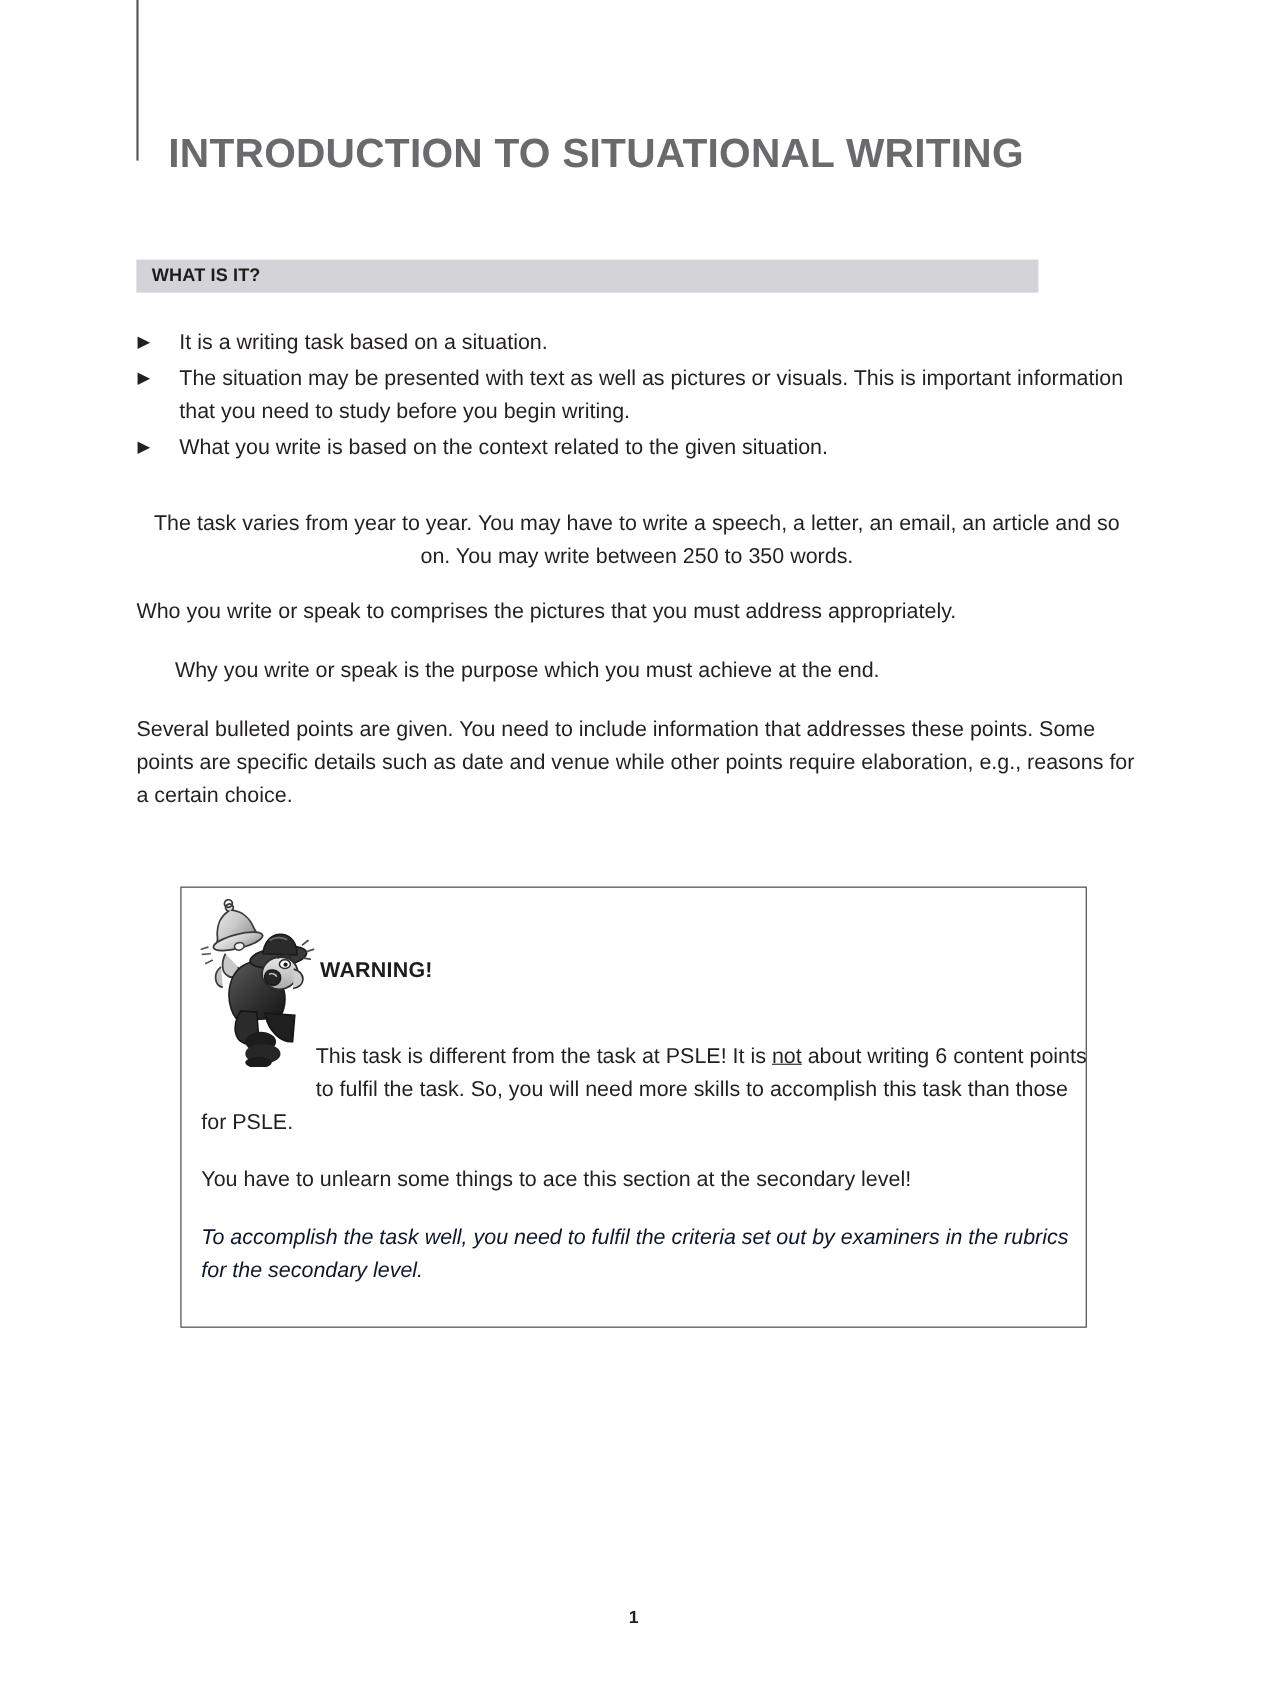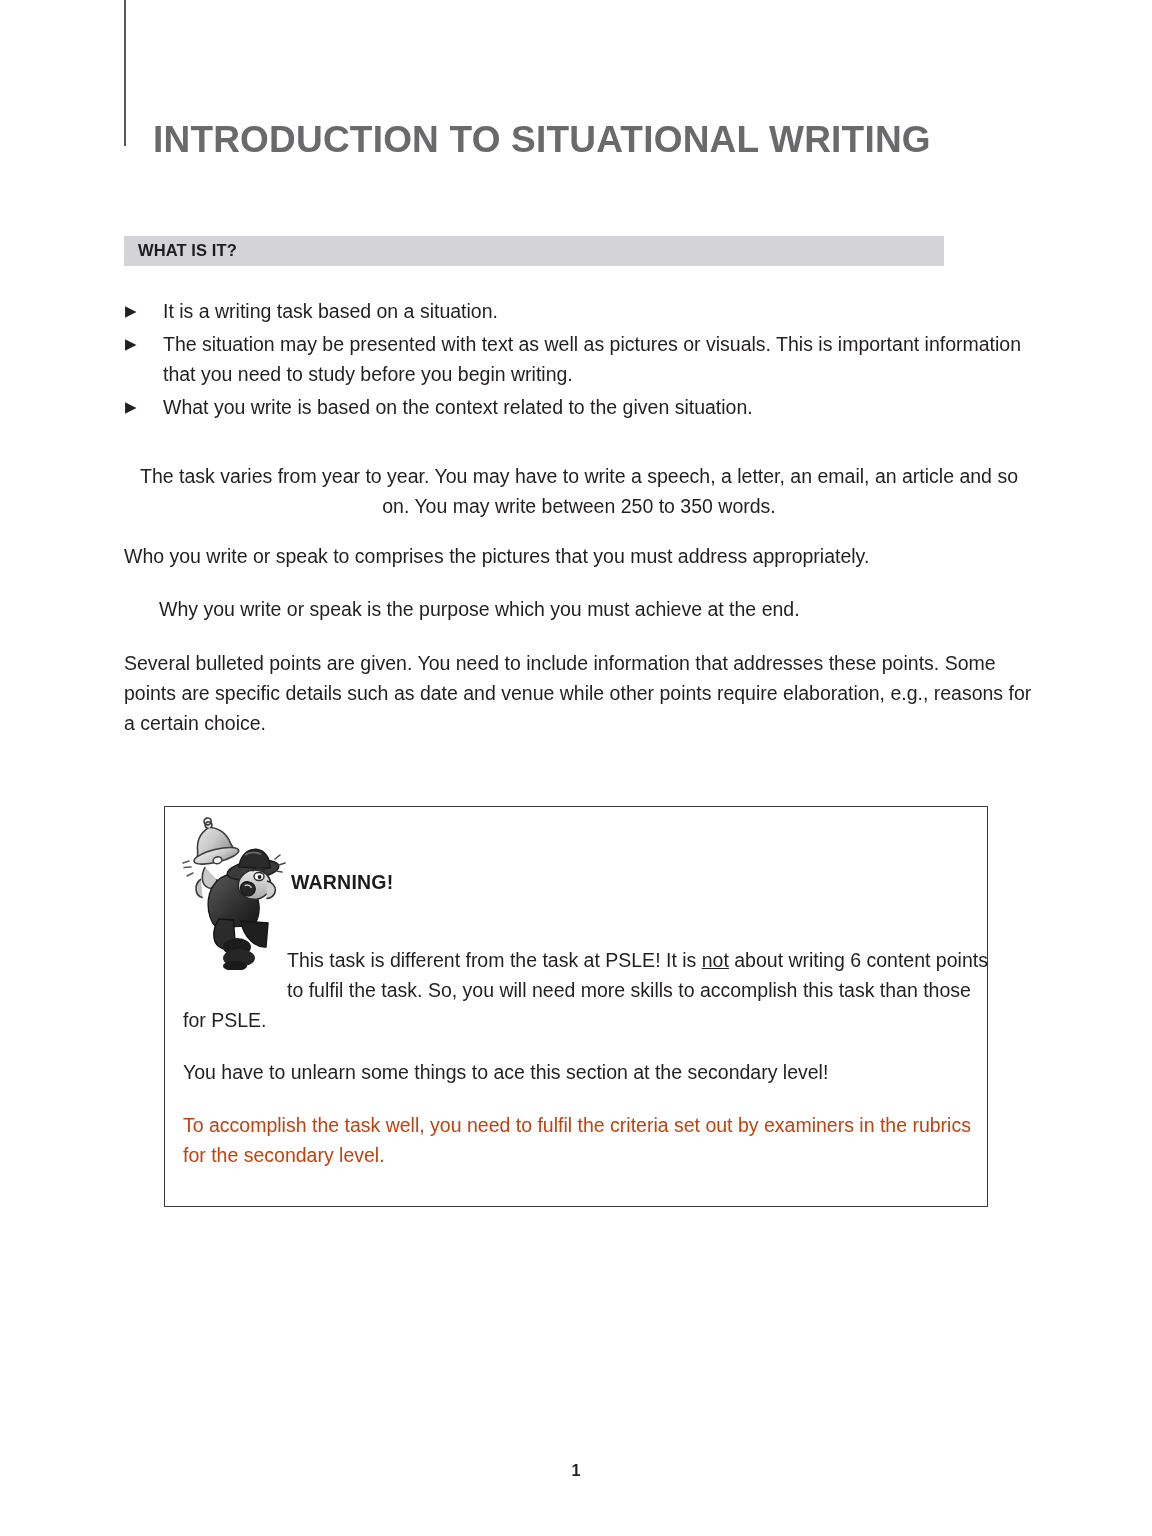--- a/index.html
+++ b/index.html
@@ -153,21 +153,22 @@
     line-height: 30px;
     color: #231f20;
   }
   #warning-para-3 {
     position: absolute;
     left: 18px;
     top: 283px;
     width: 805px;
     font-size: 19.5px;
     line-height: 30px;
-    color: #c2410c;
+    color: #0f172a;
+    font-style: italic;
   }
 
   
   #page-number {
     position: absolute;
     left: 0;
     top: 1462px;
     width: 1152px;
     text-align: center;
     font-size: 16px;

